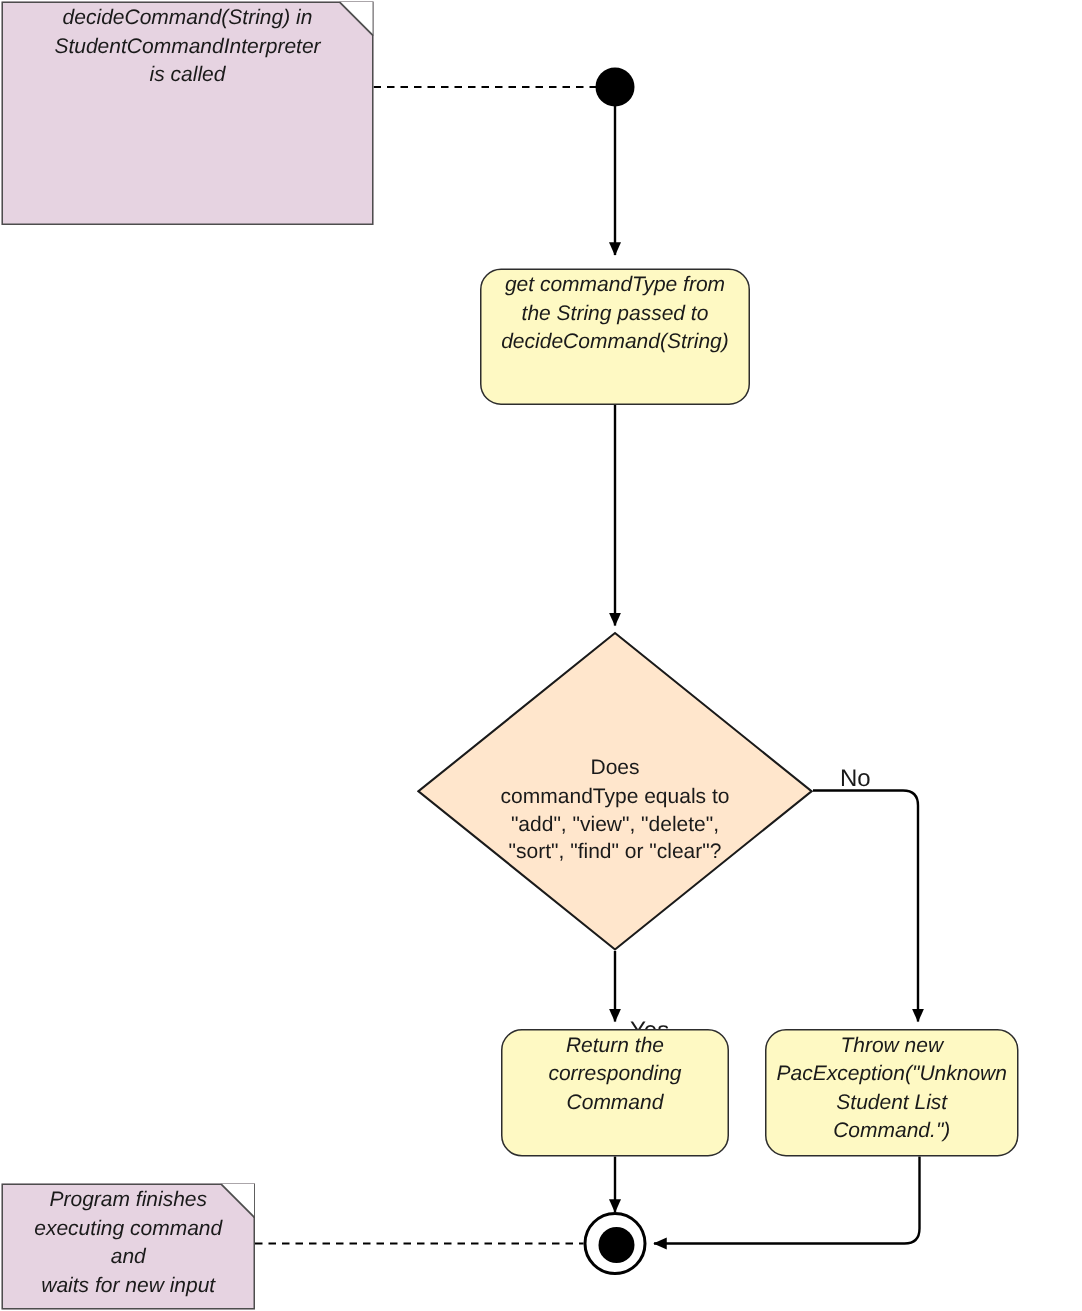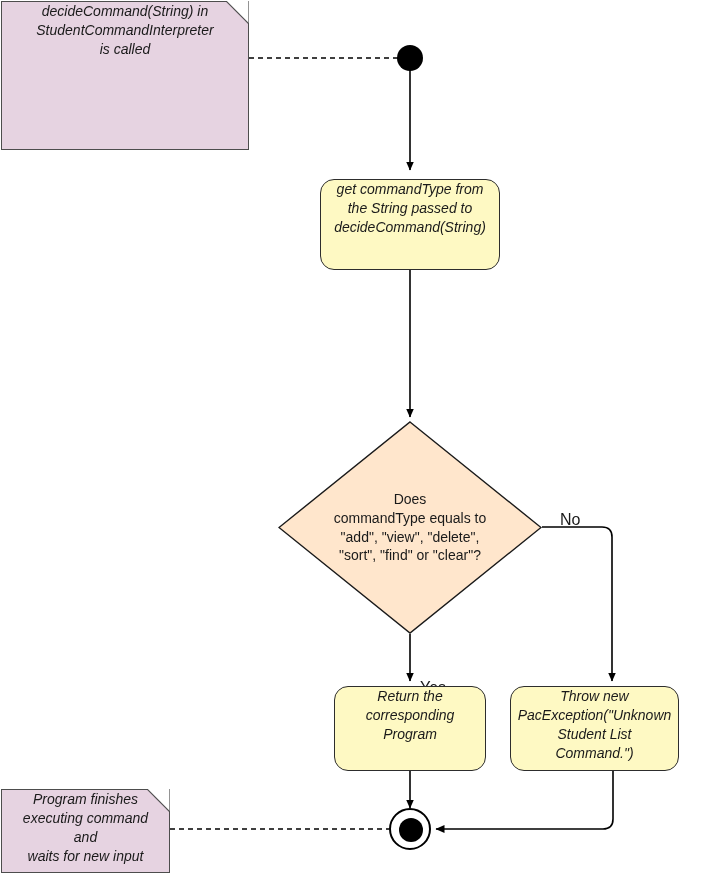--- a/index.html
+++ b/index.html
@@ -68,21 +68,21 @@
     padding: 0 8px;
     white-space: pre-line;
   }
   
   .decision-wrap {
     position: absolute;
   }
   .decision-label {
     position: absolute;
     left: 0;
-    top: 0;
+    top: 12px;
     width: 100%;
     height: 100%;
     display: flex;
     align-items: center;
     justify-content: center;
     text-align: center;
     font-size: 14px;
     line-height: 1.35;
     color: #1a1a1a;
     white-space: pre-line;
@@ -174,21 +174,21 @@
 "add", "view", "delete",
 "sort", "find"  or "clear"?</div>
   </div>
 
   <div class="edge-label" style="left:560px; top:511px;">No</div>
   <div class="edge-label" style="left:420px; top:679px;">Yes</div>
 
   <div class="node process" style="left:334px; top:686px; width:152px; height:85px;">
     <span class="proc-text">Return the
 corresponding
-Program</span>
+Command</span>
   </div>
 
   <div class="node process" style="left:510px; top:686px; width:169px; height:85px;">
     <span class="proc-text">Throw new
 PacException("Unknown
 Student List Command.")</span>
   </div>
 
   <div class="end-node" style="left:389px; top:808px; width:42px; height:42px;">
     <span class="inner" style="left:8px; top:8px; width:24px; height:24px;"></span>

